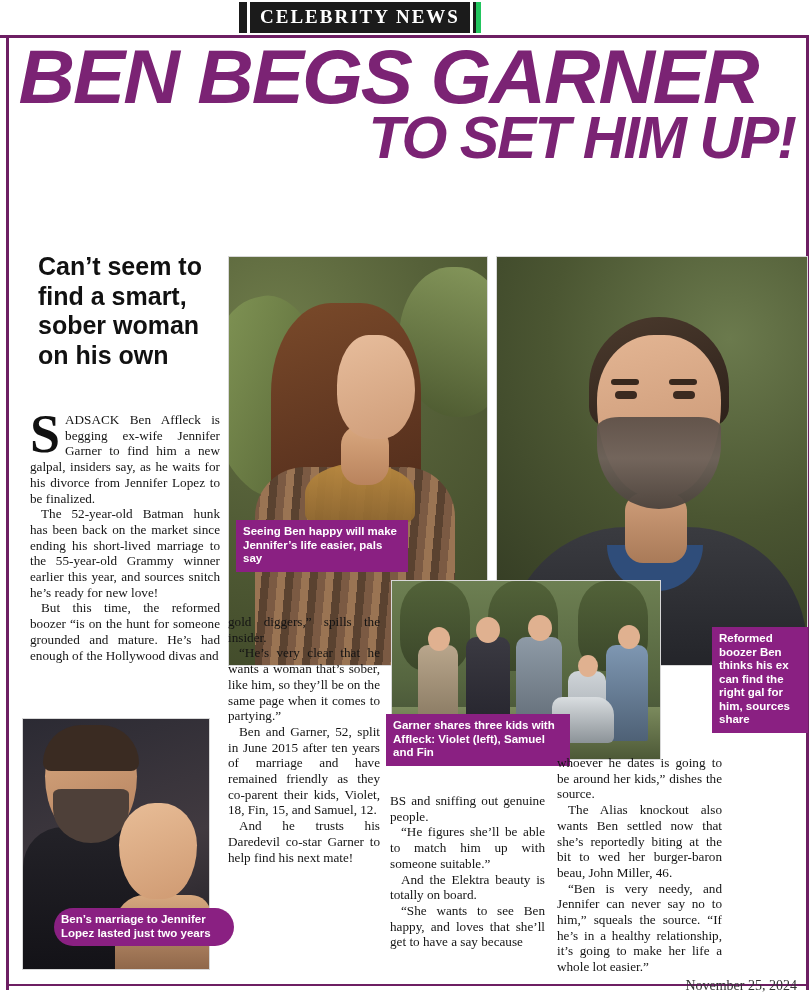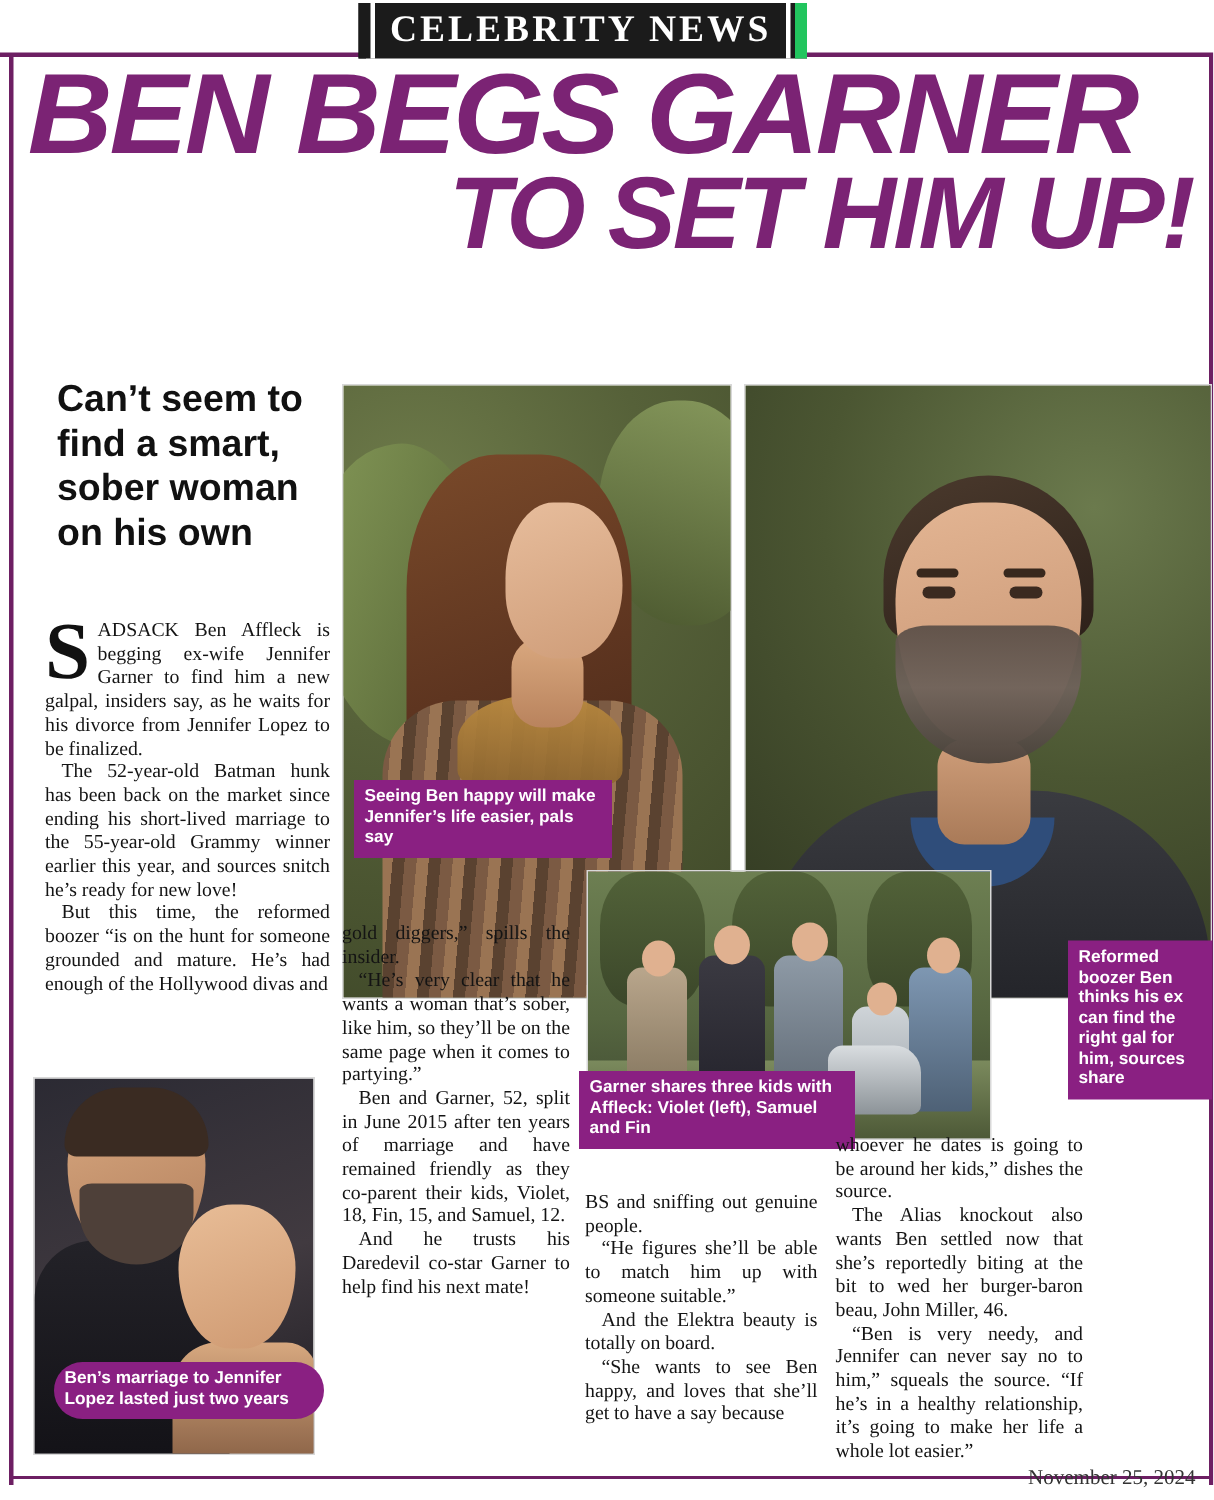--- a/index.html
+++ b/index.html
@@ -25,24 +25,24 @@
     border-bottom: 3px solid #6d1f63;
   }
   .kicker {
     position: absolute;
     left: 239px; top: 2px;
     background: #1b1b1b;
     color: #ffffff;
     padding: 4px 16px 5px 16px;
     font-family: "Liberation Serif", serif;
     font-weight: bold;
-    font-size: 25px;
+    font-size: 19px;
     letter-spacing: 2px;
     border-left: 5px solid #1b1b1b;
-    border-right: 8px solid #22c55e;
+    border-right: 5px solid #22c55e;
   }
   .kicker::before, .kicker::after {
     content: "";
     position: absolute;
     top: 0; bottom: 0;
     width: 3px;
     background: #ffffff;
   }
   .kicker::before { left: 3px; }
   .kicker::after { right: 3px; }
@@ -64,21 +64,21 @@
     display: block;
     font-size: 76px;
     text-align: left;
     padding-left: 18px;
     white-space: nowrap;
     transform: scaleX(1.03);
     transform-origin: left center;
   }
   .headline .l2 {
     display: block;
-    font-size: 68px;
+    font-size: 59px;
     text-align: right;
     padding-right: 14px;
     white-space: nowrap;
     margin-top: 4px;
   }
 
   
   .deck {
     position: absolute;
     left: 38px; top: 252px;
@@ -299,21 +299,21 @@
     background: #8a2082;
     color: #ffffff;
     font-family: "Liberation Sans", sans-serif;
     font-weight: bold;
     font-size: 11.5px;
     line-height: 1.18;
     padding: 5px 7px 6px 7px;
   }
   #cap-garner { left: 236px; top: 520px; width: 172px; }
   #cap-family { left: 386px; top: 714px; width: 184px; }
-  #cap-jlo    { left: 36px;  top: 908px; width: 180px; border-radius: 22px; }
+  #cap-jlo    { left: 54px;  top: 908px; width: 180px; border-radius: 22px; }
   #cap-ben    { left: 712px; top: 627px; width: 96px; }
 
   
   .dateline {
     position: absolute;
     right: 12px; bottom: 6px;
     font-family: "Liberation Serif", serif;
     font-size: 14px;
     color: #333;
   }

